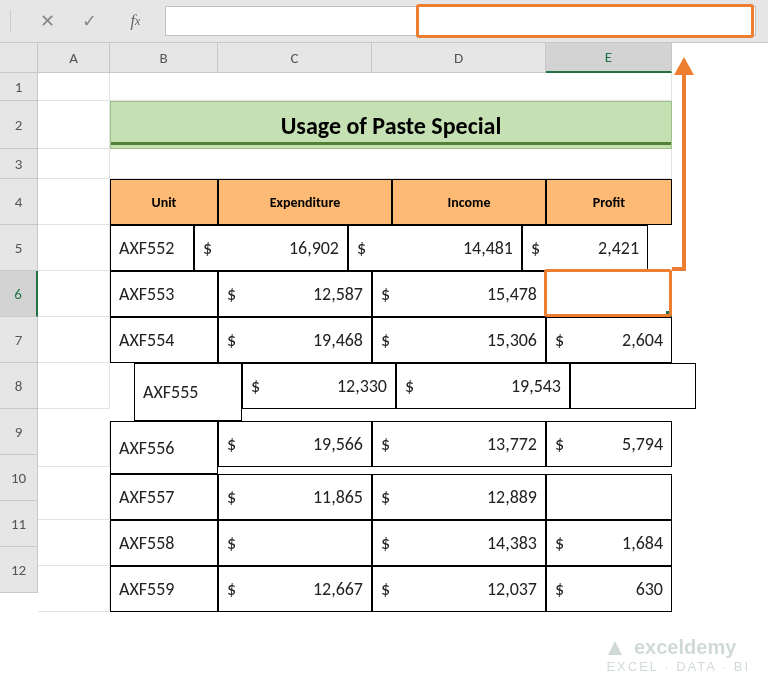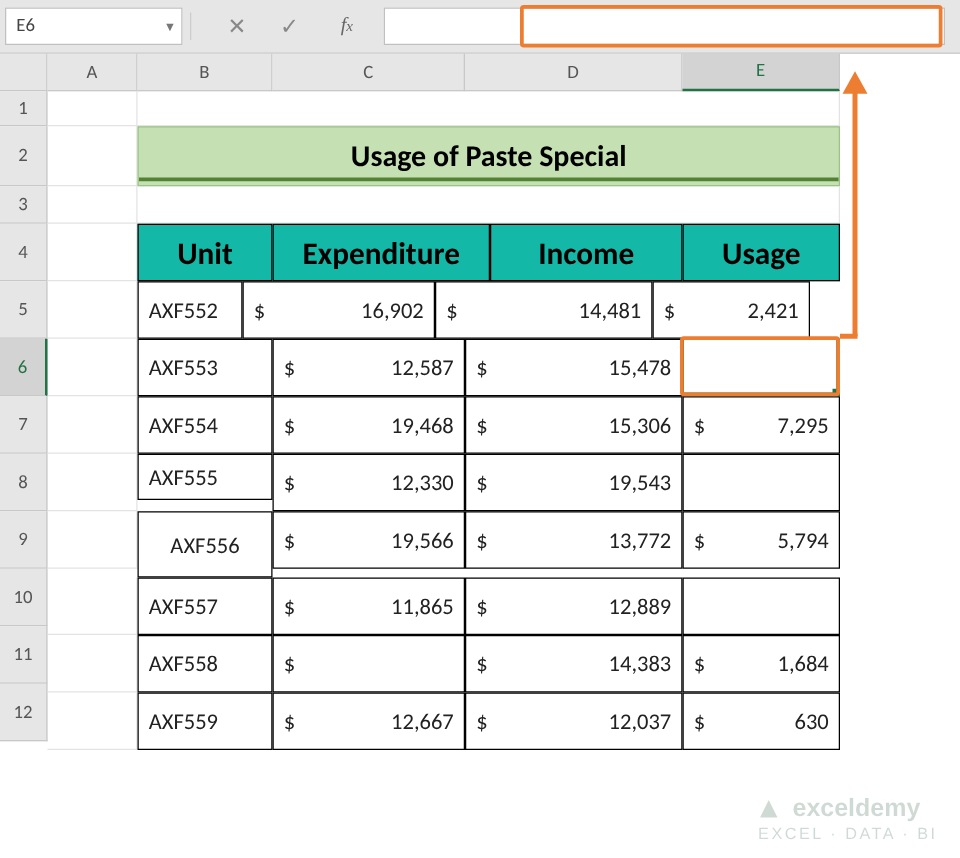--- a/index.html
+++ b/index.html
@@ -162,23 +162,23 @@
   }
   .title-underline {
     position: absolute;
     left: 0; right: 0; bottom: 3px;
     height: 3px;
     background: #548235;
   }
 
   
   .th {
-    background: #14b8a6;
+    background: #fdba74;
     font-weight: bold;
-    font-size: 25px;
+    font-size: 14px;
     justify-content: center;
     border: 1px solid #000;
     color: #000;
   }
   .td {
     border: 1px solid #000;
     padding: 0 8px;
     font-size: 18px;
   }
   .td .sym { flex: 0 0 auto; }
@@ -233,24 +233,20 @@
     font-family: Arial, sans-serif;
   }
   .watermark .wm1 { font-size: 20px; color: #2e5c3e; font-weight: 600;}
   .watermark .wm2 { font-size: 13px; color: #2e5c3e; letter-spacing: 2px;}
   .watermark svg { vertical-align: -3px; margin-right: 4px;}
 </style>
 </head>
 <body>
 
 <div class="formula-bar">
-  <div class="name-box">
-    <span>E6</span>
-    <span class="dd">▼</span>
-  </div>
   <div class="fb-sep"></div>
   <div class="fb-btns">
     <div class="fb-btn">✕</div>
     <div class="fb-btn">✓</div>
     <div class="fb-btn fx">f<span style="font-size:12px;vertical-align:sub">x</span></div>
   </div>
   <div class="formula-input">
     <span></span>
   </div>
 </div>
@@ -289,21 +285,21 @@
       </div>
       <div class="row">
         <div class="cell " style="width: 72px; height: 30px;"></div>
         <div class="cell " style="width: 562px; height: 30px;"></div>
       </div>
       <div class="row">
         <div class="cell " style="width: 72px; height: 46px;"></div>
         <div class="cell th" style="width: 108px; height: 46px;">Unit</div>
         <div class="cell th" style="width: 174px; height: 46px;">Expenditure</div>
         <div class="cell th" style="width: 154px; height: 46px;">Income</div>
-        <div class="cell th" style="width: 126px; height: 46px;">Usage</div>
+        <div class="cell th" style="width: 126px; height: 46px;">Profit</div>
       </div>
       <div class="row">
         <div class="cell " style="width: 72px; height: 46px;"></div>
         <div class="cell td" style="width: 84px; height: 46px;">
           <span>AXF552</span>
         </div>
         <div class="cell td" style="width: 154px; height: 46px;">
           <span class="sym">$</span>
           <span class="val">16,902</span>
         </div>
@@ -339,41 +335,41 @@
         <div class="cell td" style="width: 154px; height: 46px;">
           <span class="sym">$</span>
           <span class="val">19,468</span>
         </div>
         <div class="cell td" style="width: 174px; height: 46px;">
           <span class="sym">$</span>
           <span class="val">15,306</span>
         </div>
         <div class="cell td" style="width: 126px; height: 46px;">
           <span class="sym">$</span>
-          <span class="val">7,295</span>
-        </div>
-      </div>
-      <div class="row">
-        <div class="cell " style="width: 72px; height: 46px;"></div>
-        <div class="cell td" style="width: 108px; height: 37px;">
+          <span class="val">2,604</span>
+        </div>
+      </div>
+      <div class="row">
+        <div class="cell " style="width: 72px; height: 46px;"></div>
+        <div class="cell td" style="width: 108px; height: 58px; margin-left: 24px;">
           <span>AXF555</span>
         </div>
         <div class="cell td" style="width: 154px; height: 46px;">
           <span class="sym">$</span>
           <span class="val">12,330</span>
         </div>
         <div class="cell td" style="width: 174px; height: 46px;">
           <span class="sym">$</span>
           <span class="val">19,543</span>
         </div>
         <div class="cell td" style="width: 126px; height: 46px;"></div>
       </div>
       <div class="row">
         <div class="cell " style="width: 72px; height: 46px;"></div>
-        <div class="cell td" style="width: 108px; height: 53px; justify-content: center;">
+        <div class="cell td" style="width: 108px; height: 53px;">
           <span>AXF556</span>
         </div>
         <div class="cell td" style="width: 154px; height: 46px;">
           <span class="sym">$</span>
           <span class="val">19,566</span>
         </div>
         <div class="cell td" style="width: 174px; height: 46px;">
           <span class="sym">$</span>
           <span class="val">13,772</span>
         </div>

